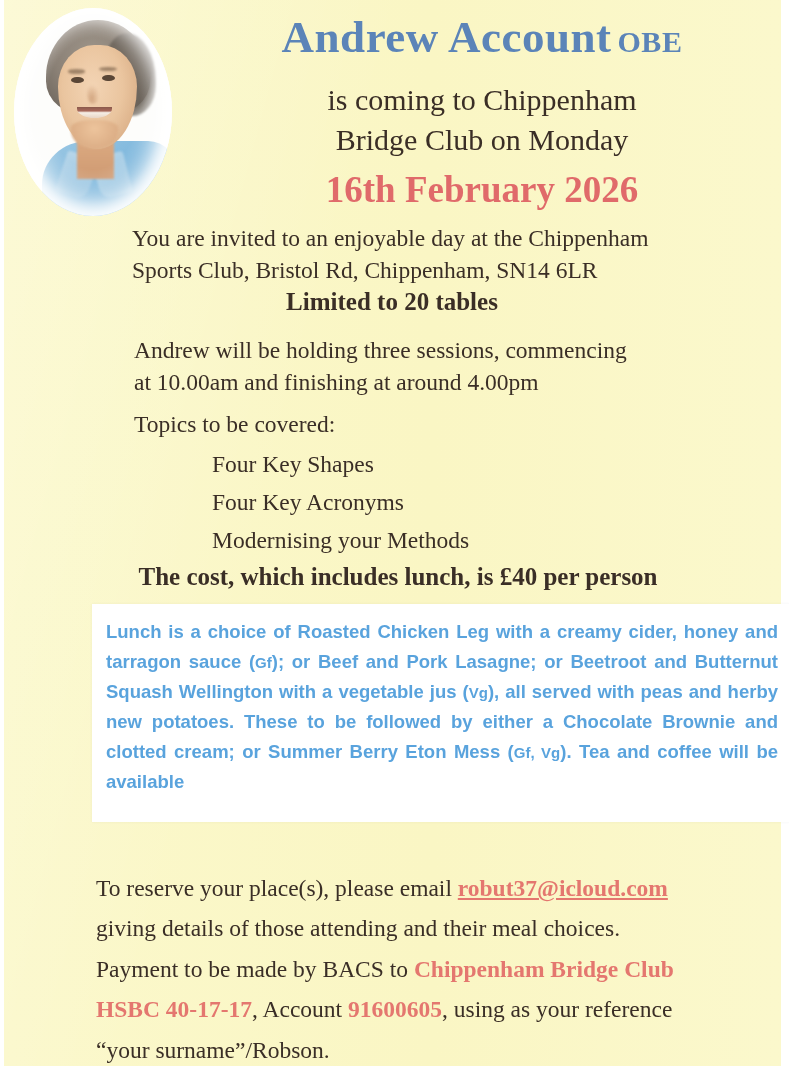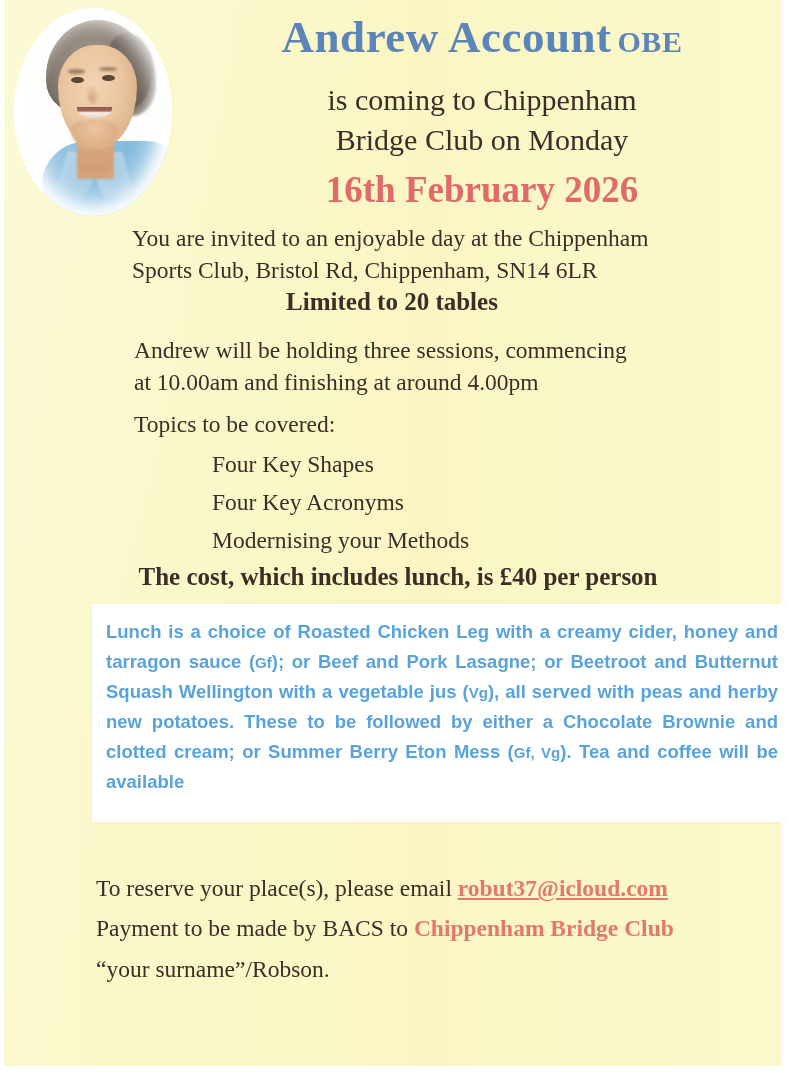--- a/index.html
+++ b/index.html
@@ -330,20 +330,24 @@
     <div class="lunch-box">
       <div class="lunch-text">
         <span>Lunch is a choice of Roasted Chicken Leg with a creamy cider, honey and tarragon sauce (</span><span class="sm">Gf</span><span>); or Beef and Pork Lasagne; or Beetroot and Butternut Squash Wellington with a vegetable jus (</span><span class="sm">Vg</span><span>), all served with peas and herby new potatoes.  These to be followed by either a Chocolate Brownie and clotted cream; or Summer Berry Eton Mess (</span><span class="sm">Gf, Vg</span><span>). Tea and coffee will be available</span>
       </div>
     </div>
 
     <div class="foot">
       <div>
         <span>To reserve your place(s), please email </span><a class="email" href="#">robut37@icloud.com</a>
       </div>
+      <div>giving details of those attending and their meal choices.</div>
       <div>
         <span>Payment to be made by BACS to </span><span class="accent">Chippenham Bridge Club</span>
       </div>
+      <div>
+        <span class="accent">HSBC 40-17-17</span><span>, Account </span><span class="accent">91600605</span><span>, using as your reference</span>
+      </div>
       <div>“your surname”/Robson.</div>
     </div>
 
   </div>
 </div>
 
 </body></html>

